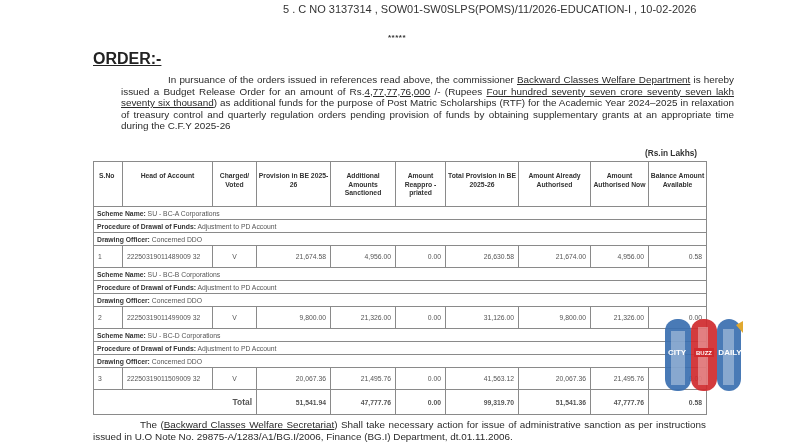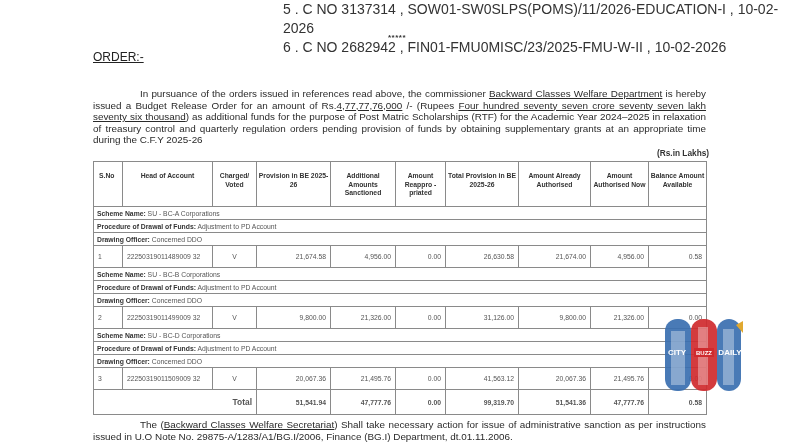--- a/index.html
+++ b/index.html
@@ -1,30 +1,30 @@
 <!DOCTYPE html>
 <html><head>
 <meta charset="utf-8">
 <style>
   * { box-sizing: border-box; margin: 0; padding: 0; }
   html, body { width: 800px; height: 445px; overflow: hidden; background: #ffffff; }
   body { position: relative; font-family: "Liberation Sans", sans-serif; color: #222; }
 
-  .refs { position: absolute; left: 283px; top: 0; font-size: 14px; color: #333; line-height: 19px; }
+  .refs { position: absolute; left: 283px; top: 0; font-size: 11px; color: #333; line-height: 19px; }
   .stars { position: absolute; left: 388px; top: 33px; font-size: 8px; font-weight: bold; color: #333; letter-spacing: 0.5px; }
 
-  .order-heading { position: absolute; left: 93px; top: 50px; font-size: 12px; font-weight: normal; text-decoration: underline; color: #222; }
+  .order-heading { position: absolute; left: 93px; top: 50px; font-size: 16px; font-weight: bold; text-decoration: underline; color: #222; }
 
   .para { position: absolute; left: 93px; width: 613px; font-size: 9.9px; line-height: 11.6px; text-align: justify; color: #2a2a2a; }
-  .para.p1 { top: 88px; }
+  .para.p1 { top: 74px; margin-left: 28px; }
   .para.p2 { top: 419px; }
   .indent { display: inline-block; width: 47px; }
   .u { text-decoration: underline; }
 
-  .units { position: absolute; left: 645px; top: 148px; font-size: 8.3px; font-weight: bold; color: #333; margin-left: 12px; }
+  .units { position: absolute; left: 645px; top: 148px; font-size: 8.3px; font-weight: bold; color: #333; }
 
   table.budget { position: absolute; left: 93px; top: 161px; width: 613px; border-collapse: collapse; table-layout: fixed; }
   table.budget td, table.budget th { border: 1px solid #8a8a8a; font-size: 6.8px; color: #555; }
   table.budget th { height: 45px; font-weight: bold; color: #333; text-align: center; vertical-align: top; padding-top: 10px; line-height: 8.6px; }
   table.budget th.sno { text-align: left; padding-left: 5px; }
   .scheme-row td { border-bottom: none; height: 13px; padding-left: 3px; vertical-align: middle; }
   .scheme-row.first td { border-top: 1px solid #8a8a8a; }
   .scheme-row.mid td, .scheme-row.last td { border-top: none; }
   .scheme-row td b { color: #333; }
   .data-row td { height: 22px; padding: 0 4px; vertical-align: middle; }
@@ -33,21 +33,20 @@
   .total-row td { height: 25px; padding: 0 4px; vertical-align: middle; font-weight: bold; color: #333; text-align: right; }
   .total-row td.total-label { font-size: 8.4px; margin-top: 29px; }
 
   .watermark { position: absolute; left: 664px; top: 317px; width: 80px; height: 76px; }
 </style>
 </head>
 <body>
 
 <div class="refs">
   <div>5 . C NO 3137314 , SOW01-SW0SLPS(POMS)/11/2026-EDUCATION-I , 10-02-2026</div>
-  <div>6 . C NO 2682942 , FIN01-FMU0MISC/23/2025-FMU-W-II , 10-02-2026</div>
 </div>
 <div class="stars">*****</div>
 
 <div class="order-heading">ORDER:-</div>
 
 <p class="para p1"><span class="indent"></span><span>In pursuance of the orders issued in references read above, the commissioner </span><span class="u">Backward Classes Welfare Department</span><span> is hereby issued a Budget Release Order for an amount of Rs.</span><span class="u">4,77,77,76,000</span><span> /- (Rupees </span><span class="u">Four hundred seventy seven crore seventy seven lakh seventy six thousand</span><span>) as additional funds for the purpose of Post Matric Scholarships (RTF) for the Academic Year 2024–2025  in relaxation of treasury control and quarterly regulation orders pending provision of funds by obtaining supplementary grants at an appropriate time during the C.F.Y 2025-26</span></p>
 
 <div class="units">(Rs.in Lakhs)</div>
 
 <table class="budget">

